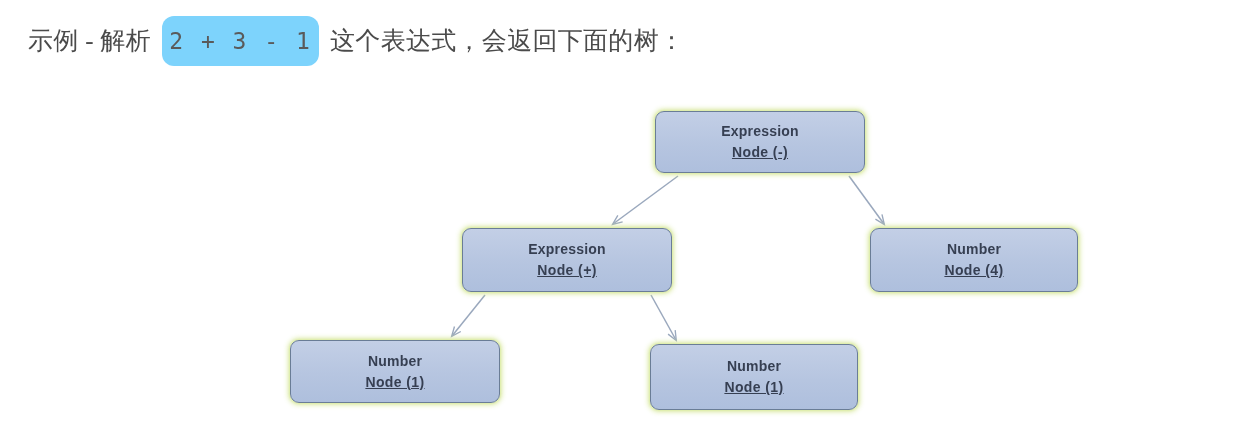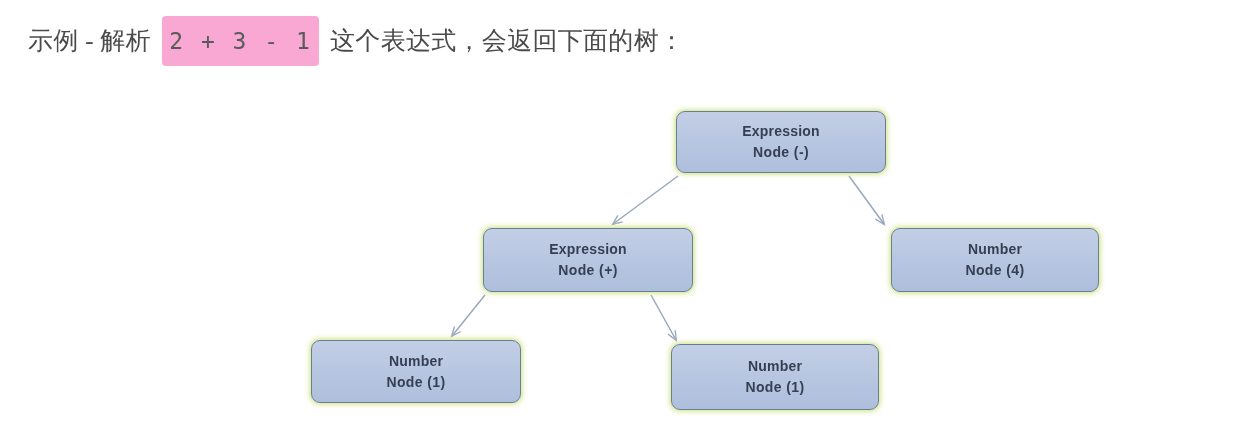--- a/index.html
+++ b/index.html
@@ -22,25 +22,25 @@
     top: 18px;
     font-size: 25px;
     line-height: 44px;
     color: #4b4b4b;
     white-space: nowrap;
     letter-spacing: 0.3px;
   }
   .heading .txt { font-family: Liberation Serif, serif; }
   .heading .code {
     font-family: "DejaVu Sans Mono", "Liberation Mono", monospace;
-    background: #f9a8d4;
+    background: #7dd3fc;
     color: #5a5a5a;
     font-size: 23px;
     padding: 12px 7px;
-    border-radius: 4px;
+    border-radius: 12px;
     letter-spacing: 2px;
     margin: 0 4px;
   }
 
   
   .diagram {
     position: absolute;
     left: 0;
     top: 0;
     width: 1242px;
@@ -65,23 +65,22 @@
                 0 0 2px 1px rgba(232, 242, 190, 0.9);
     display: flex;
     flex-direction: column;
     justify-content: center;
     color: #363f52;
     font-size: 14px;
     font-weight: bold;
     line-height: 21px;
     letter-spacing: 0.2px;
     text-align: center;
-    margin-left: 21px;
   }
-  .node .l2 { letter-spacing: 0.4px; }
+  .node .l2 { letter-spacing: 0.4px; text-decoration: underline; }
 </style>
 </head>
 <body>
 
 <div class="heading">
   <span class="txt">示例 - 解析</span>
   <span class="code">2 + 3 - 1</span>
   <span class="txt">这个表达式，会返回下面的树：</span>
 </div>
 

